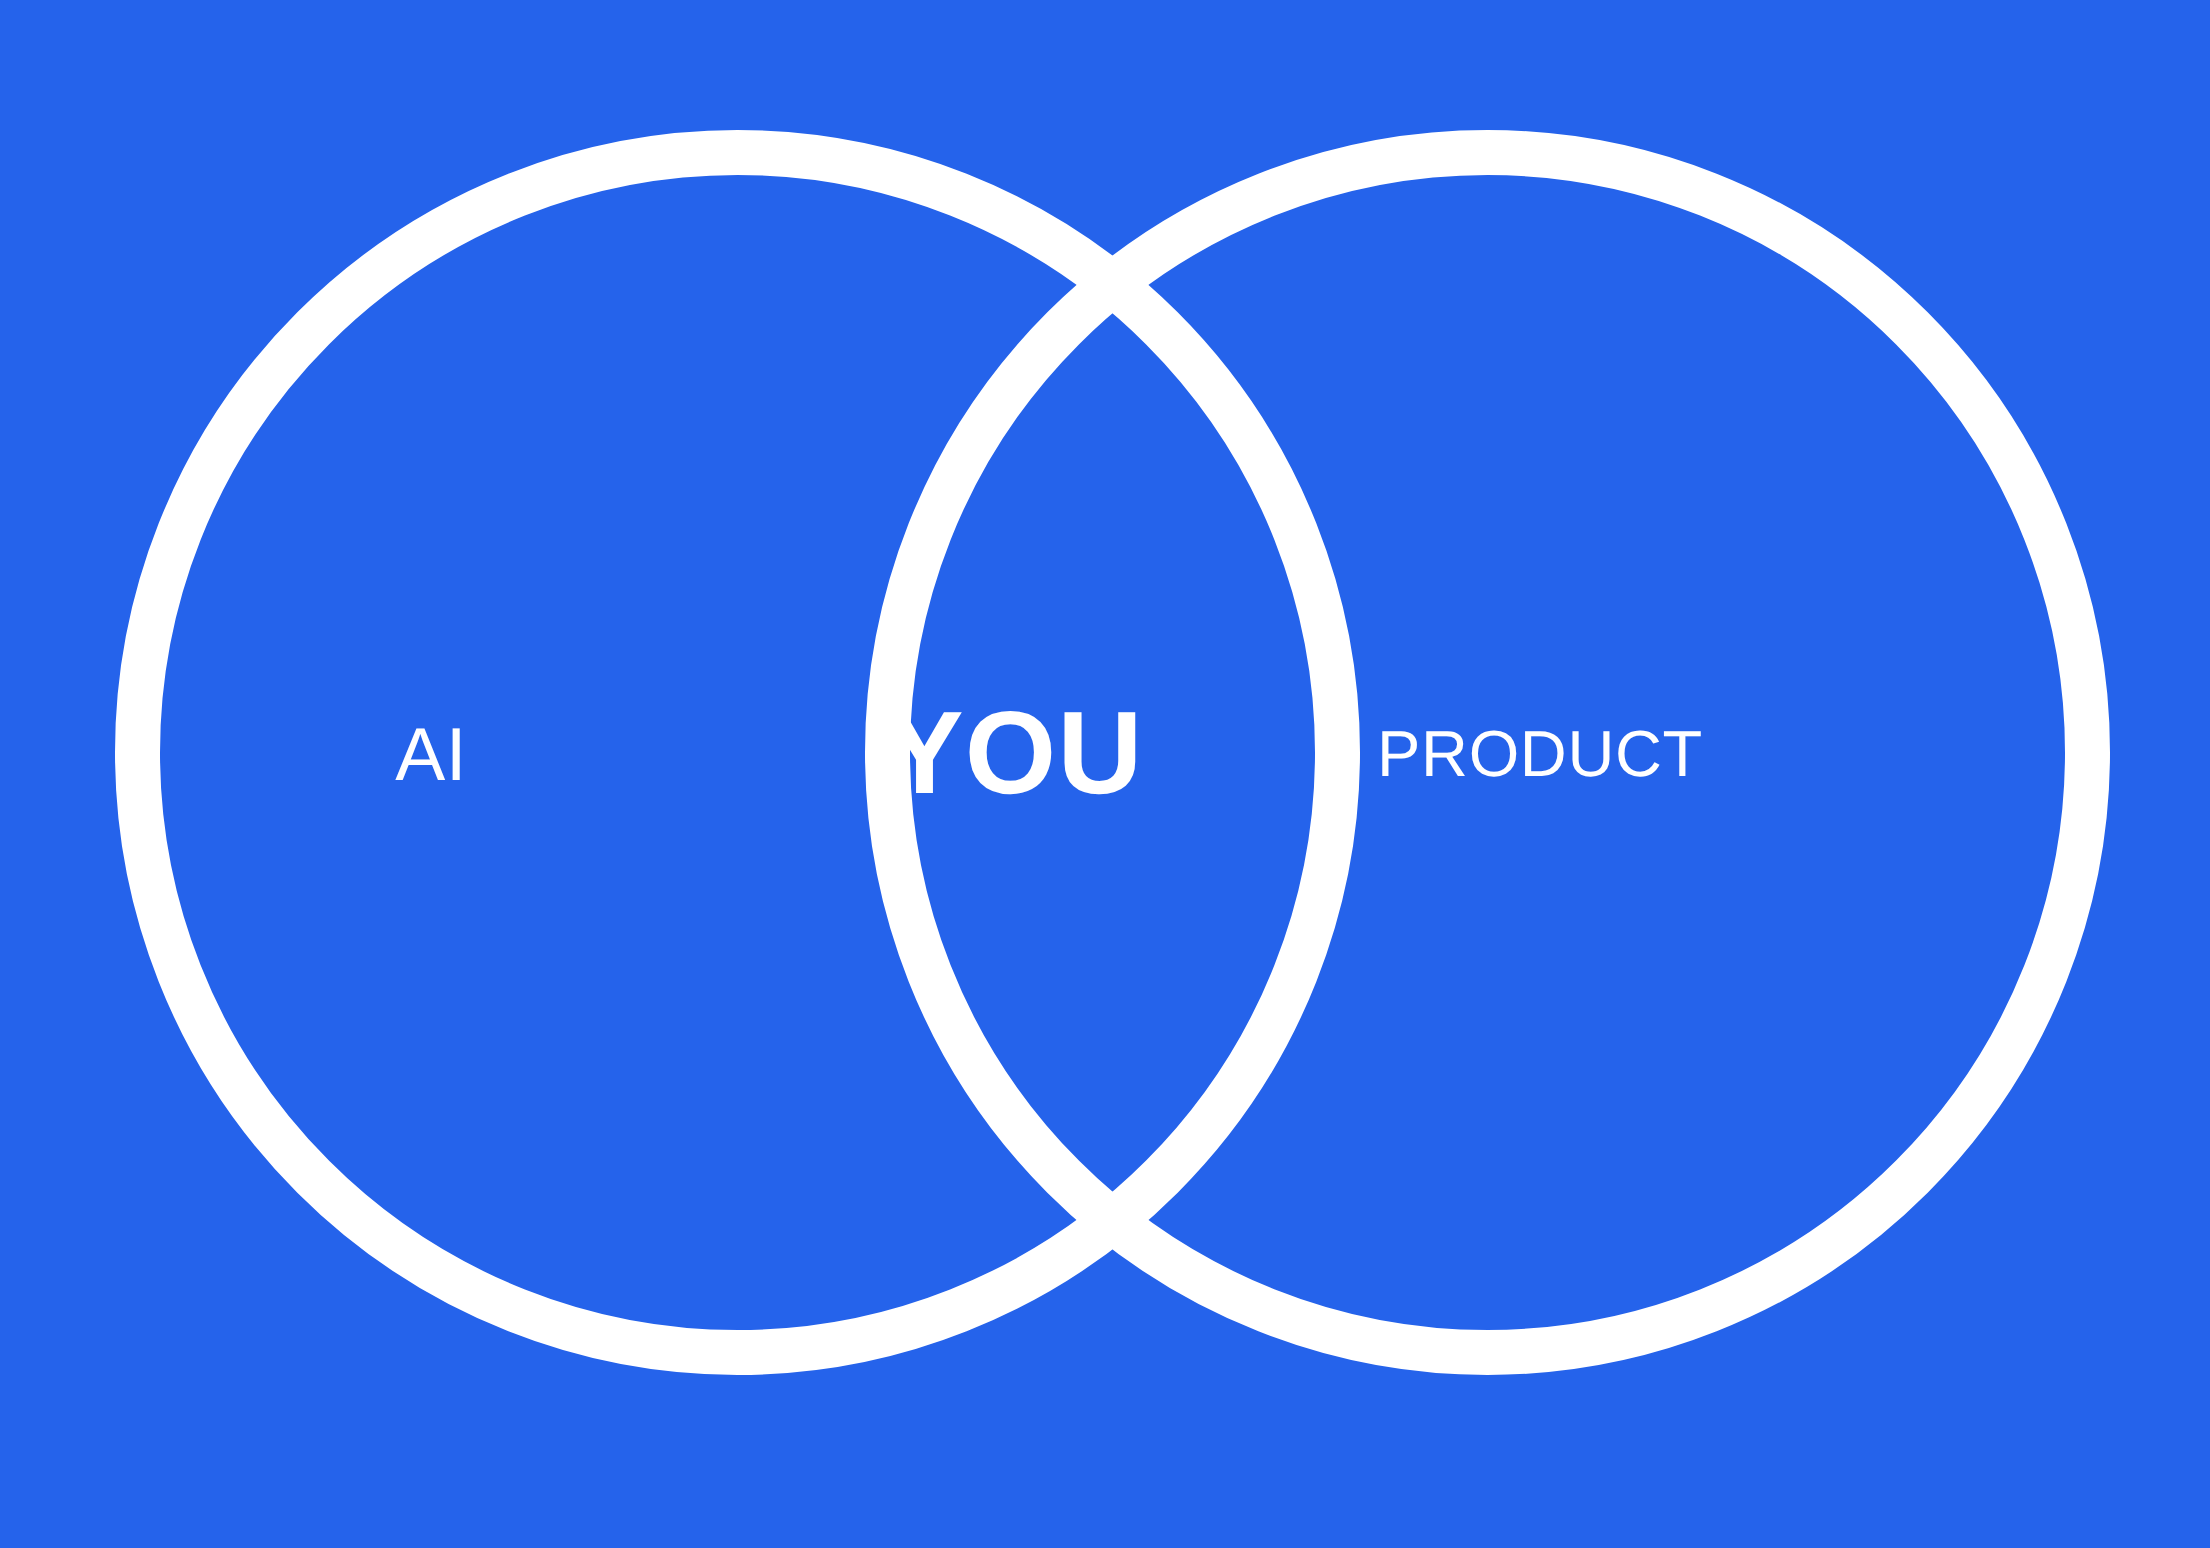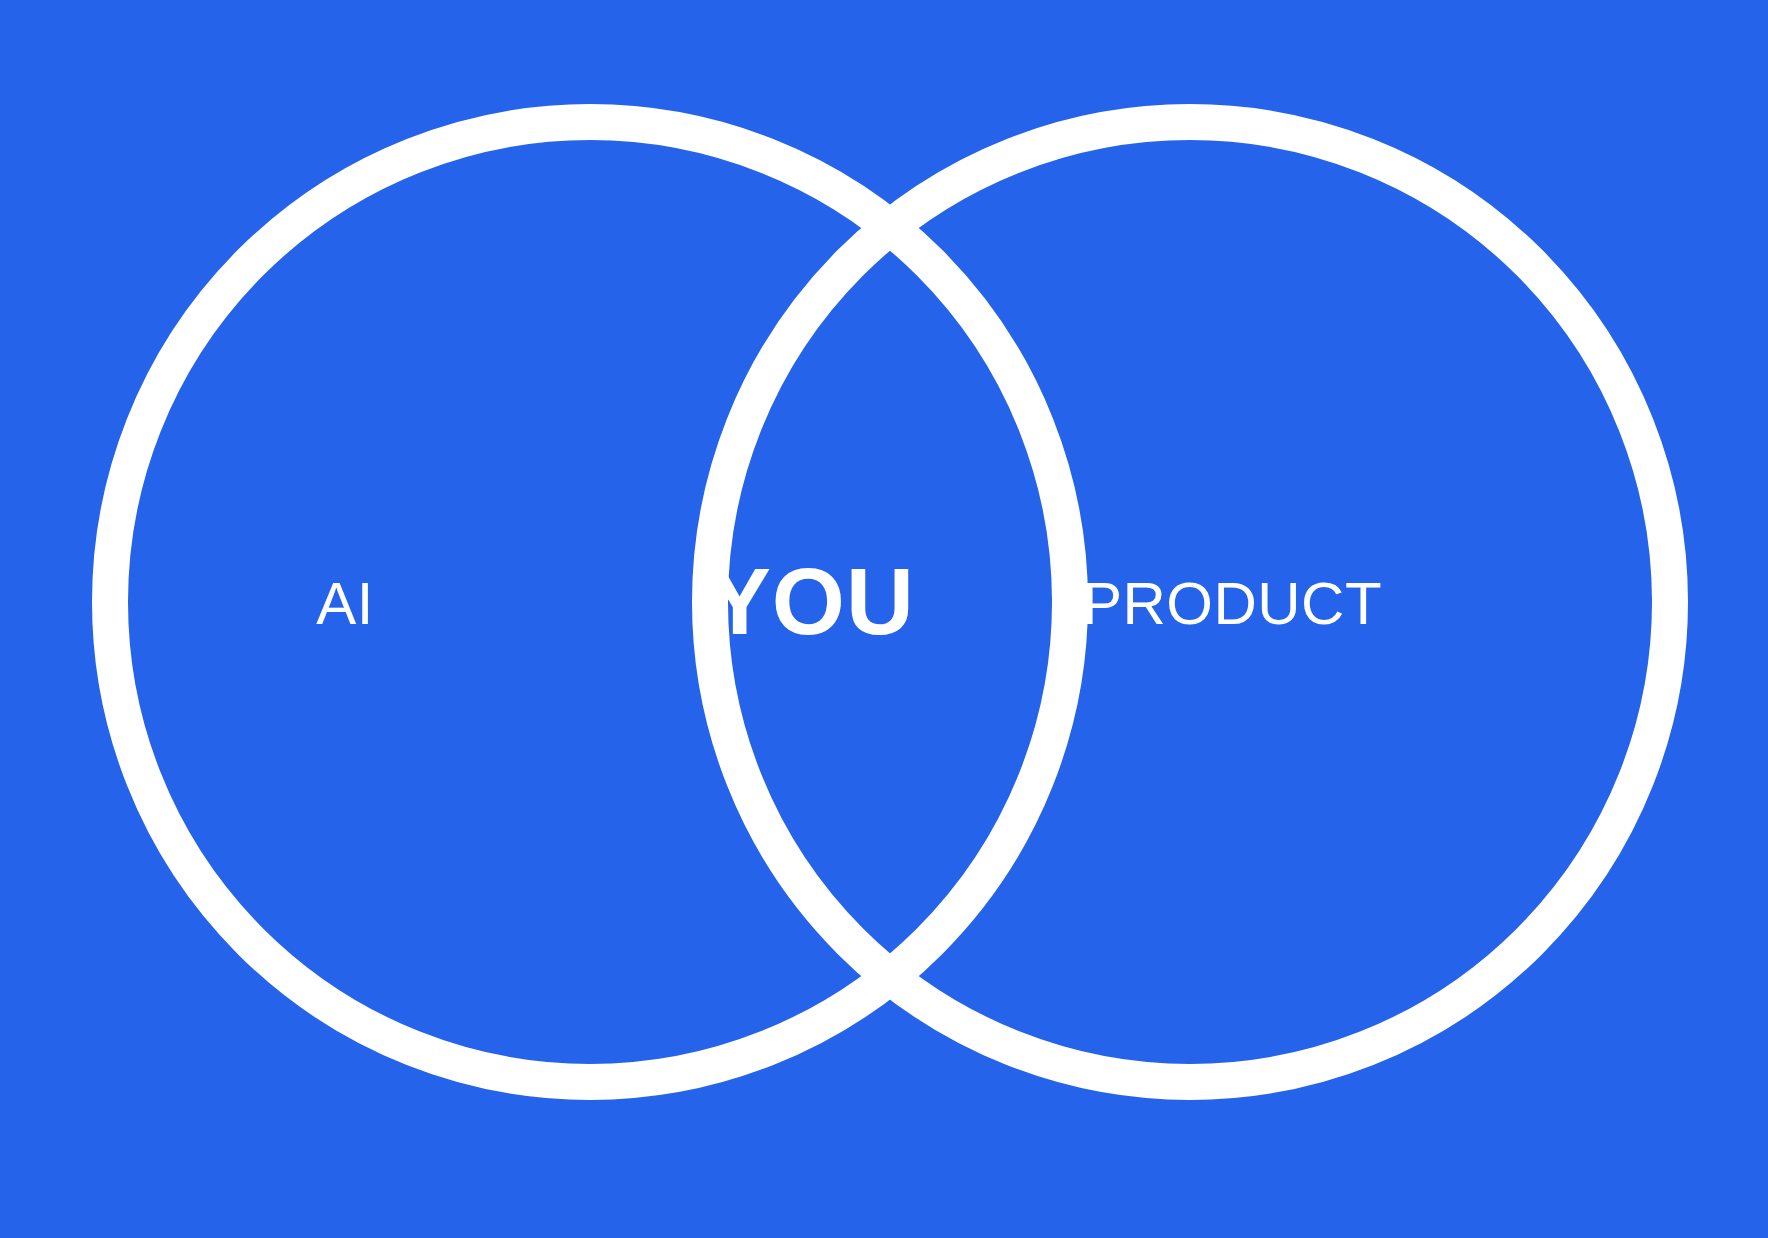--- a/index.html
+++ b/index.html
@@ -45,21 +45,21 @@
     left: 795px;
     top: 604px;
     font-size: 94px;
     font-weight: 700;
     letter-spacing: 1px;
     padding-left: 33px;
   }
   #label-product {
     left: 1232px;
     top: 604px;
-    font-size: 60px;
+    font-size: 52px;
     font-weight: 400;
     letter-spacing: 0.5px;
   }
 </style>
 </head>
 <body style="background: rgb(37, 99, 235);">
 
 <div id="stage" style="width: 1768px; height: 1238px; background: rgb(37, 99, 235);">
 
   <svg id="venn-svg" viewBox="0 0 1768 1238" xmlns="http://www.w3.org/2000/svg" style="width: 1768px; height: 1238px;">

